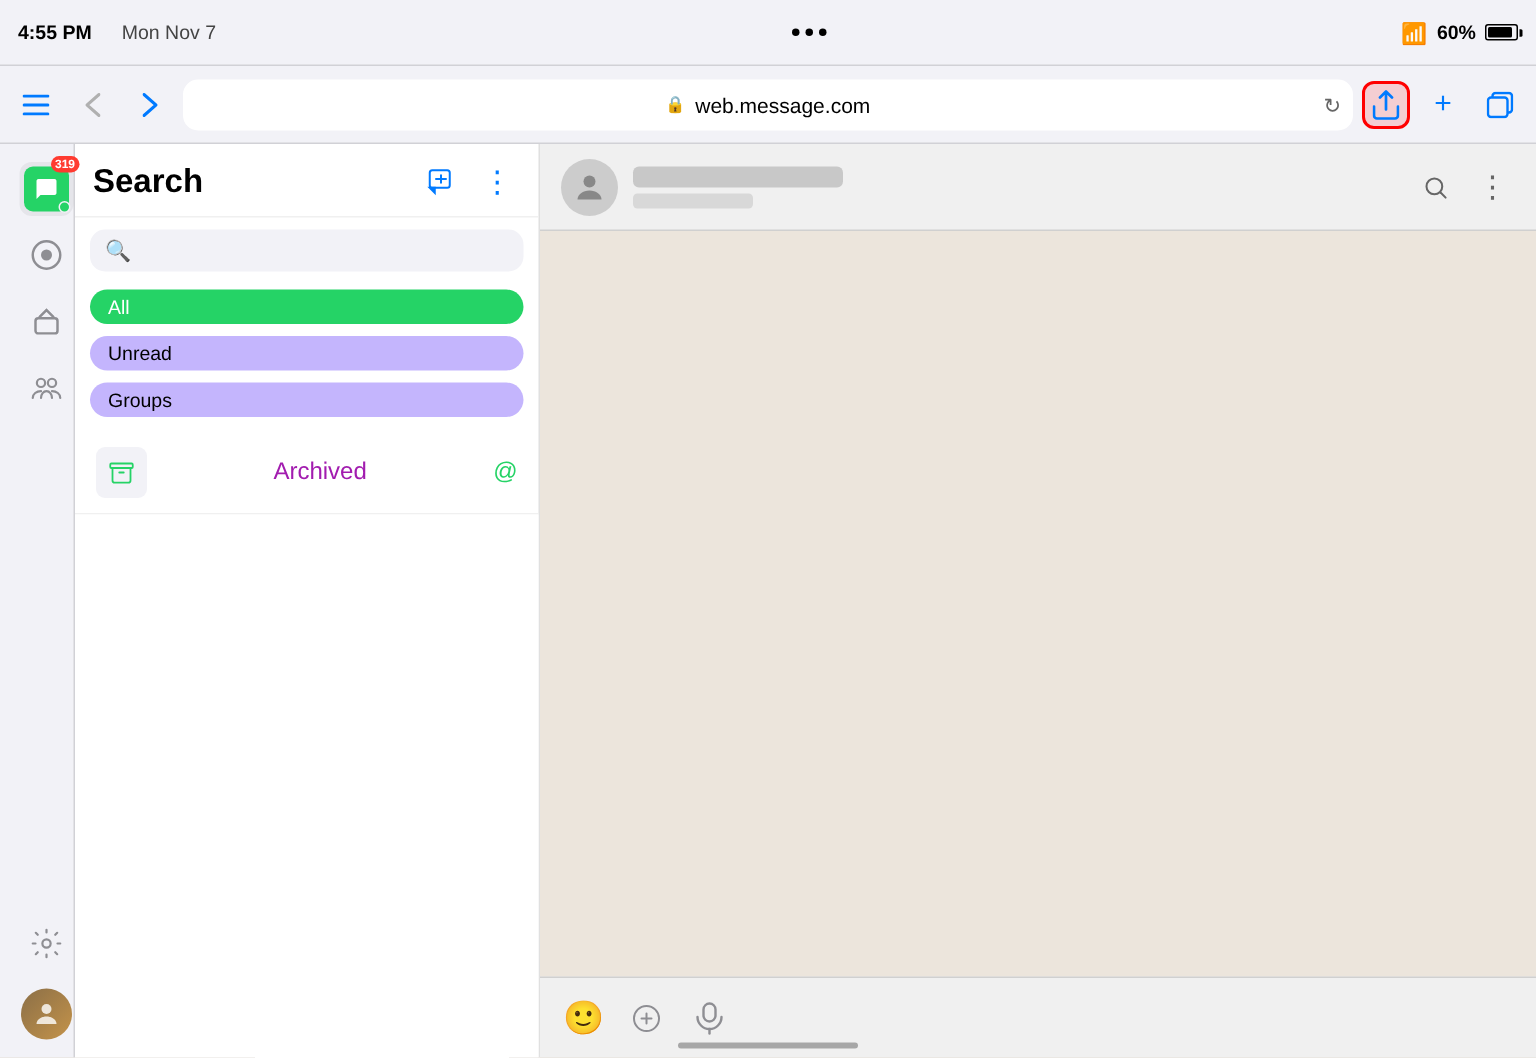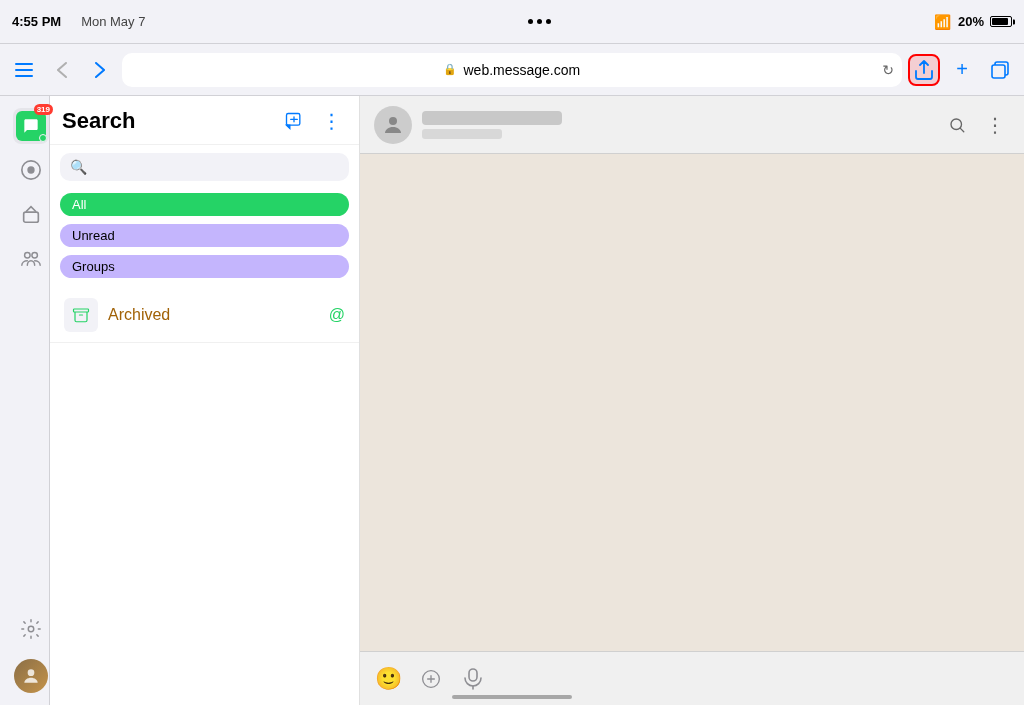--- a/index.html
+++ b/index.html
@@ -313,22 +313,23 @@
       background: #f2f2f7;
       border-radius: 6px;
       display: flex;
       align-items: center;
       justify-content: center;
       color: #25d366;
       font-size: 16px;
     }
     .archived-label {
       font-size: 16px;
-      color: #a16207;
+      color: #a21caf;
       flex: 1;
+      text-align: center;
     }
     .archived-at {
       color: #25d366;
       font-size: 16px;
     }
 
     
     .empty-chat-area {
       flex: 1;
       background: #fff;
@@ -492,30 +493,30 @@
       font-size: 14px;
       position: relative;
     }
   </style>
 </head>
 <body>
 
 <div class="status-bar">
   <div class="status-bar-left">
     <span>4:55 PM</span>
-    <span style="font-weight:400; color:#444; margin-left:4px;">Mon May 7</span>
+    <span style="font-weight:400; color:#444; margin-left:4px;">Mon Nov 7</span>
   </div>
   <div class="status-bar-center">
     <span></span>
       <span></span>
       <span></span>
   </div>
   <div class="status-bar-right">
     <span class="wifi-icon">📶</span>
-    <span>20%</span>
+    <span>60%</span>
     <div class="battery-container">
       <div class="battery-bar">
           <div class="battery-fill"></div>
         </div>
     </div>
   </div>
 </div>
 
 <div class="browser-chrome">
   <div class="browser-icon-btn">

